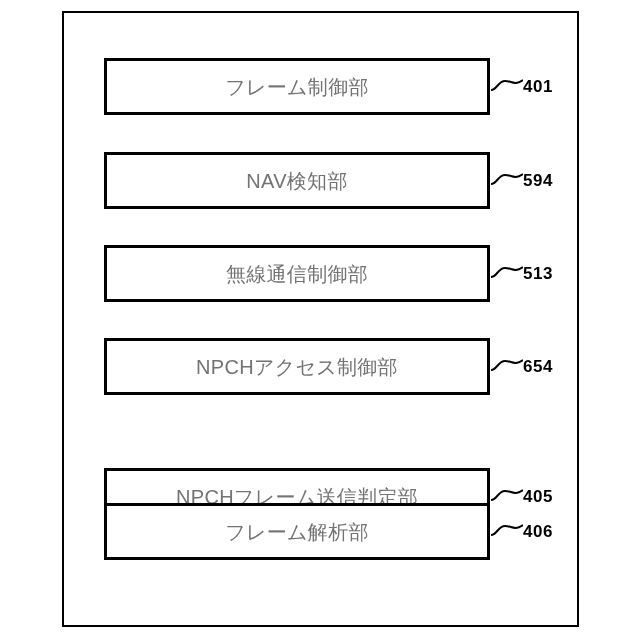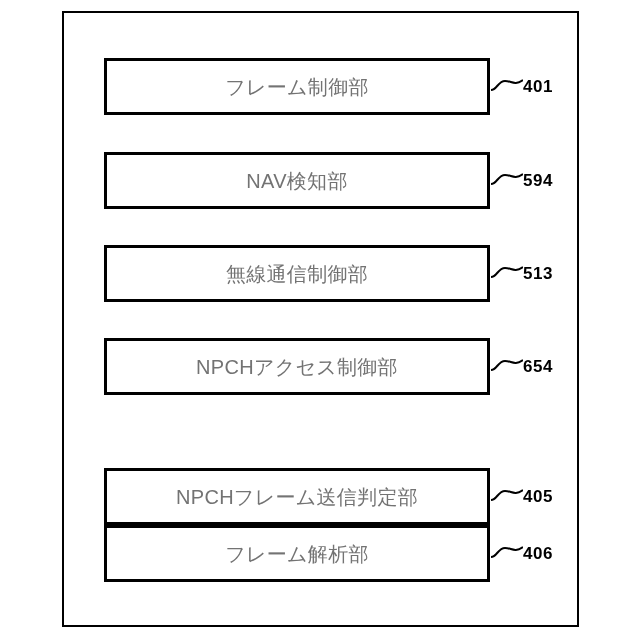--- a/index.html
+++ b/index.html
@@ -143,21 +143,21 @@
       <span class="component-label">NPCHフレーム送信判定部</span>
     </div>
     <span class="leader-line">
       <svg width="32" height="18" viewBox="0 0 32 18">
         <path d="M0,13 C6,13 7,4 14,4 C21,4 23,9 32,3" fill="none" stroke="#000000" stroke-width="2"></path>
       </svg>
     </span>
     <span class="ref-number">405</span>
   </div>
 
-  <div class="block-row" style="top:525px;">
+  <div class="block-row" style="top:503px;">
     <div class="component-box">
       <span class="component-label">フレーム解析部</span>
     </div>
     <span class="leader-line">
       <svg width="32" height="18" viewBox="0 0 32 18">
         <path d="M0,13 C6,13 7,4 14,4 C21,4 23,9 32,3" fill="none" stroke="#000000" stroke-width="2"></path>
       </svg>
     </span>
     <span class="ref-number">406</span>
   </div>

